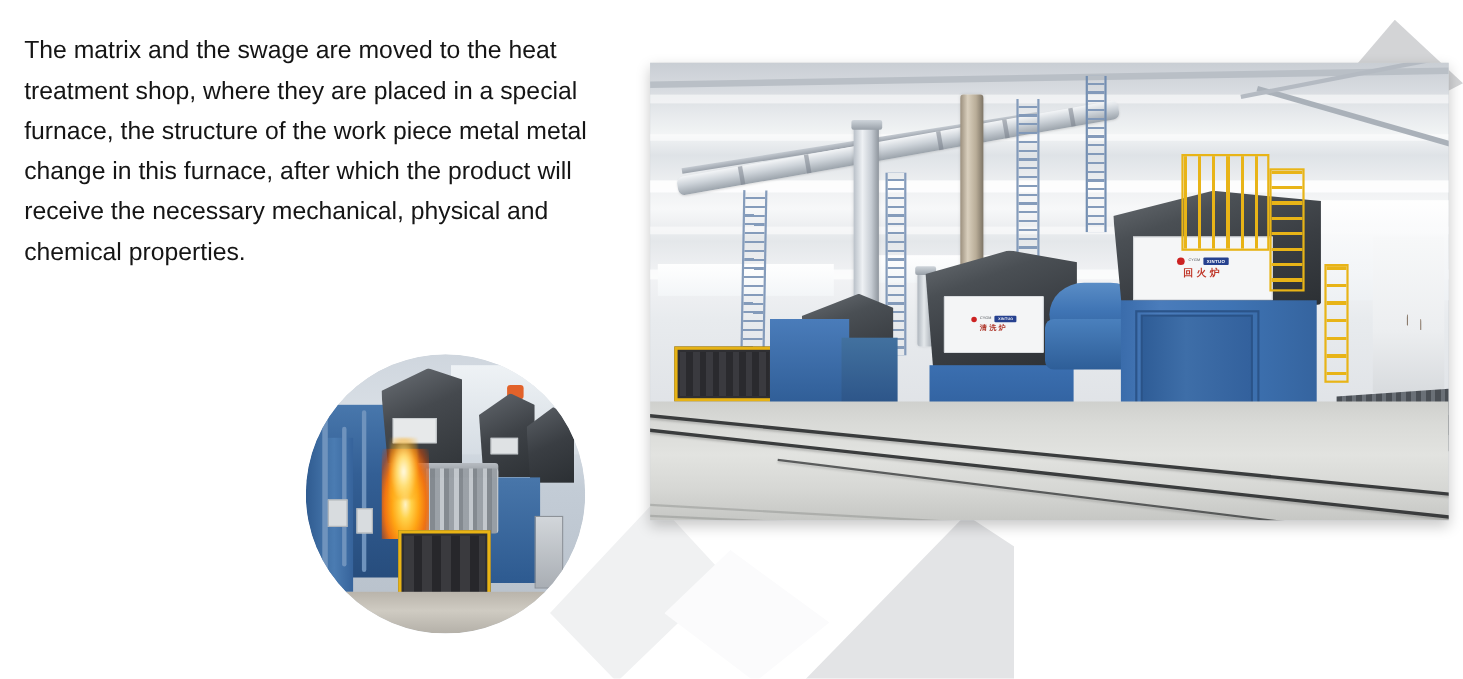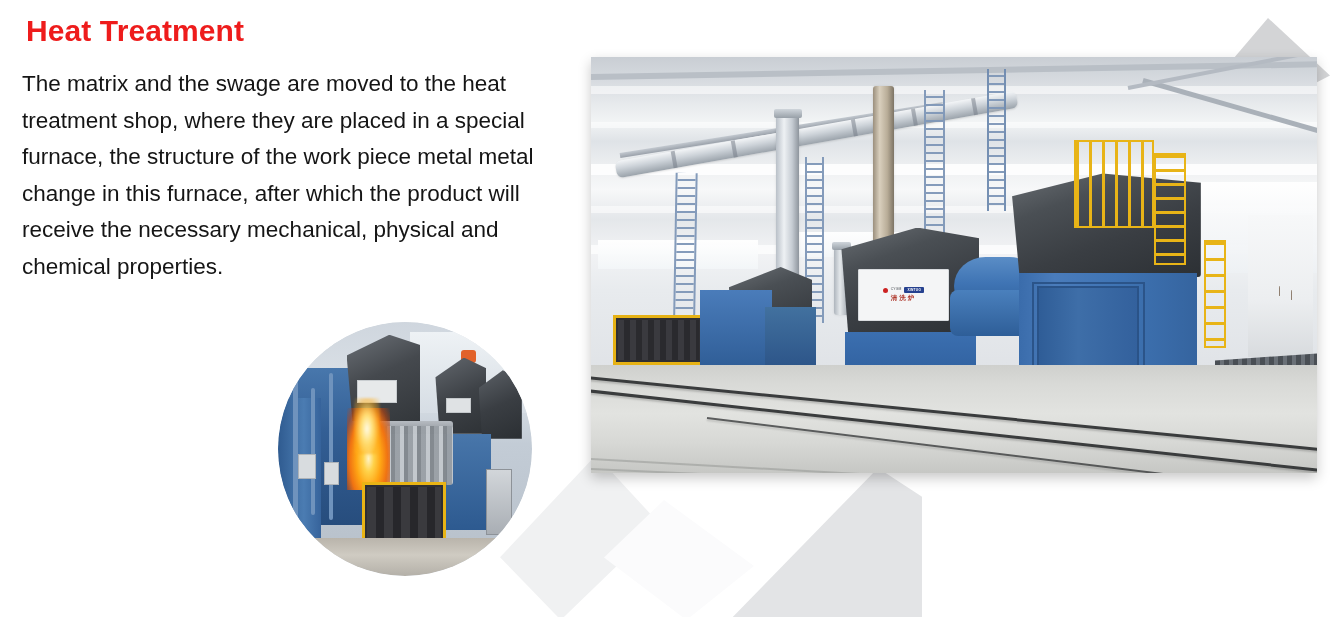--- a/index.html
+++ b/index.html
@@ -508,21 +508,20 @@
 <div class="page">
 
   <div class="bg-shapes">
     <div class="shape-tr"></div>
     <div class="shape-mid-left"></div>
     <div class="shape-mid-right"></div>
     <div class="shape-lower"></div>
   </div>
 
   <div class="text-col">
-    <h1 class="page-title">Heat Treatment</h1>
     <p class="body-text">The matrix and the swage are moved to the heat treatment shop, where they are placed in a special furnace, the structure of the work piece metal metal change in this furnace, after which the product will receive the necessary mechanical, physical and chemical properties.</p>
   </div>
 
   <div class="photo-main">
     <div class="scene">
 
       <div class="hall-wall">
         <div class="wall-band wb1"></div>
         <div class="wall-band wb2"></div>
         <div class="wall-band wb3"></div>
@@ -578,20 +577,28 @@
           <span class="sign-badge">XINTUO</span>
         </div>
         <div class="sign-cn">清洗炉</div>
       </div>
       <div class="f2-body"></div>
 
       <div class="tank"></div>
       <div class="tank2"></div>
 
       <div class="hood f3-hood"></div>
+      <div class="f3-sign">
+        <div class="sign-row">
+          <span class="sign-logo-dot"></span>
+          <span class="sign-logo-txt">CYGM</span>
+          <span class="sign-badge">XINTUO</span>
+        </div>
+        <div class="sign-cn">回火炉</div>
+      </div>
       <div class="f3-body"></div>
       <div class="f3-door-frame"></div>
       <div class="f3-door"></div>
       <div class="f3-legs"></div>
 
       <div class="rail-yellow rail-y1"></div>
       <div class="rail-yellow rail-y2"></div>
       <div class="rail-yellow rail-y3"></div>
 
       <div class="cage">

